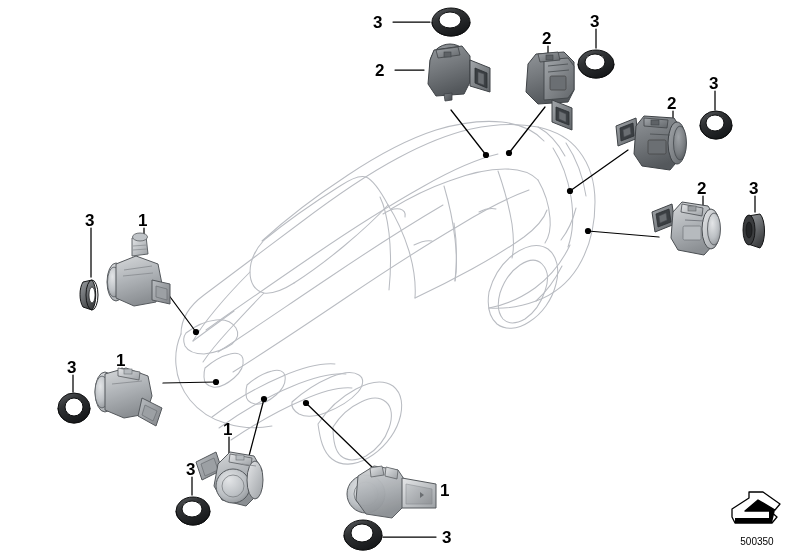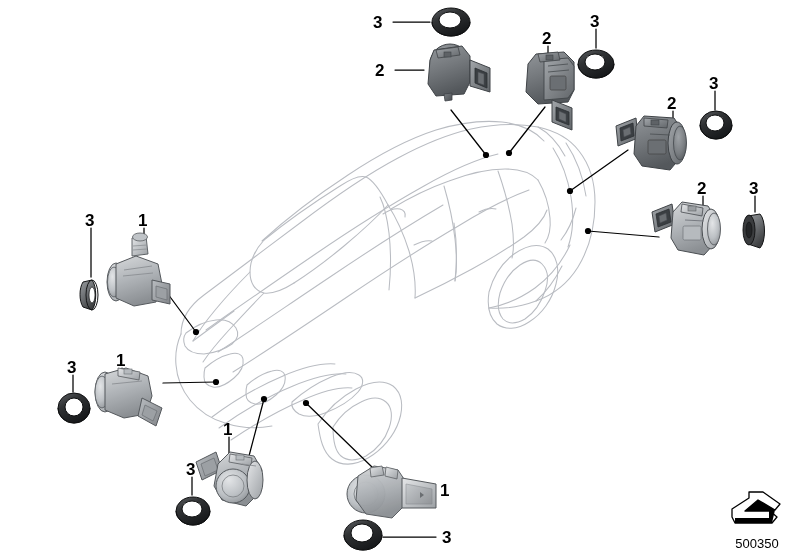--- a/index.html
+++ b/index.html
@@ -8,21 +8,21 @@
   #stage{position:absolute;left:0;top:0;width:800px;height:560px;}
   svg#sheet{position:absolute;left:0;top:0;width:800px;height:560px;display:block;}
 
   .callout-num{
     position:absolute;font-family:"Liberation Sans",sans-serif;
     font-weight:bold;font-size:17px;color:#000;line-height:1;
     letter-spacing:0px;user-select:none;white-space:nowrap;
   }
   #diagram-id-label{
     position:absolute;left:723px;top:536px;width:68px;text-align:center;
-    font-size:13px;color:#000;font-family:"Liberation Sans",sans-serif;
+    font-size:10px;color:#000;font-family:"Liberation Sans",sans-serif;
   }
 </style>
 </head>
 <body>
 
 <div id="stage">
 
   <svg id="sheet" viewBox="0 0 800 560" xmlns="http://www.w3.org/2000/svg">
     <defs>
 

